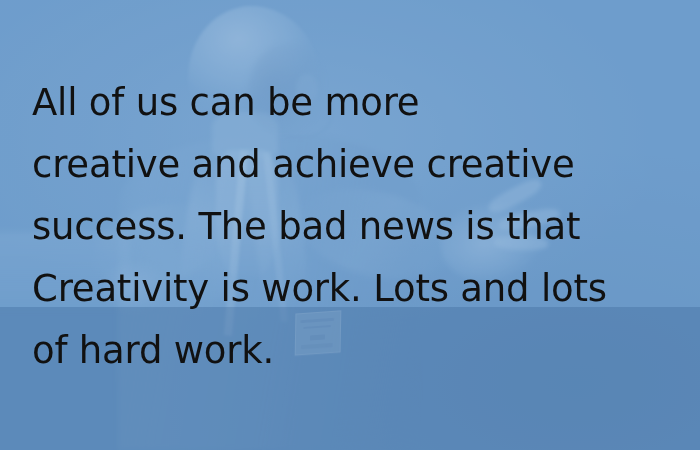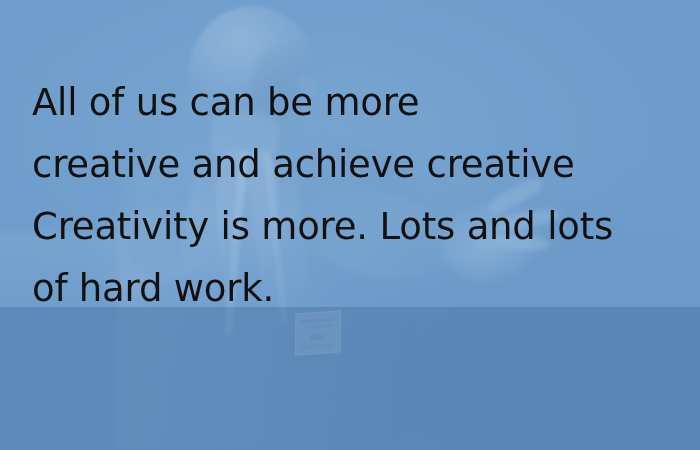--- a/index.html
+++ b/index.html
@@ -334,17 +334,18 @@
     </div>
 
     <div class="blue-wash"></div>
   </div>
 
   <div class="lower-band"></div>
 
   <div class="quote">
     <span class="quote-line">All of us can be more</span>
     <span class="quote-line">creative and achieve creative</span>
-    <span class="quote-line">Creativity is more. Lots and lots</span>
+    <span class="quote-line">success. The bad news is that</span>
+    <span class="quote-line">Creativity is work. Lots and lots</span>
     <span class="quote-line">of hard work.</span>
   </div>
 
 </div>
 
 </body></html>

